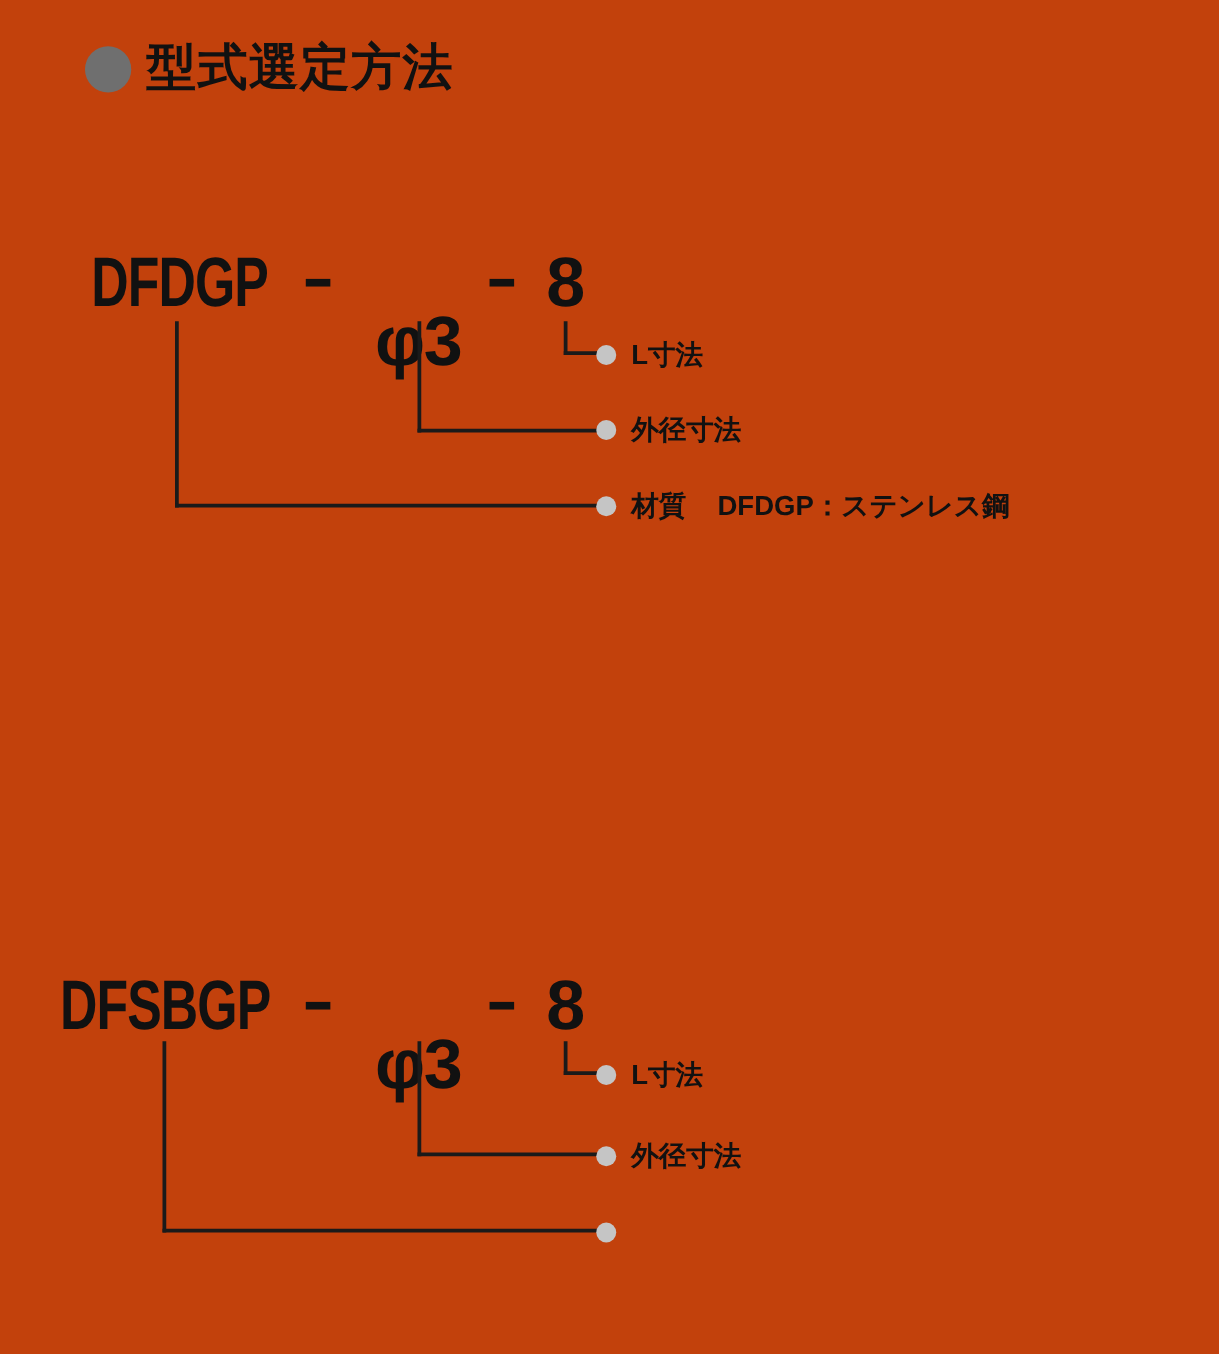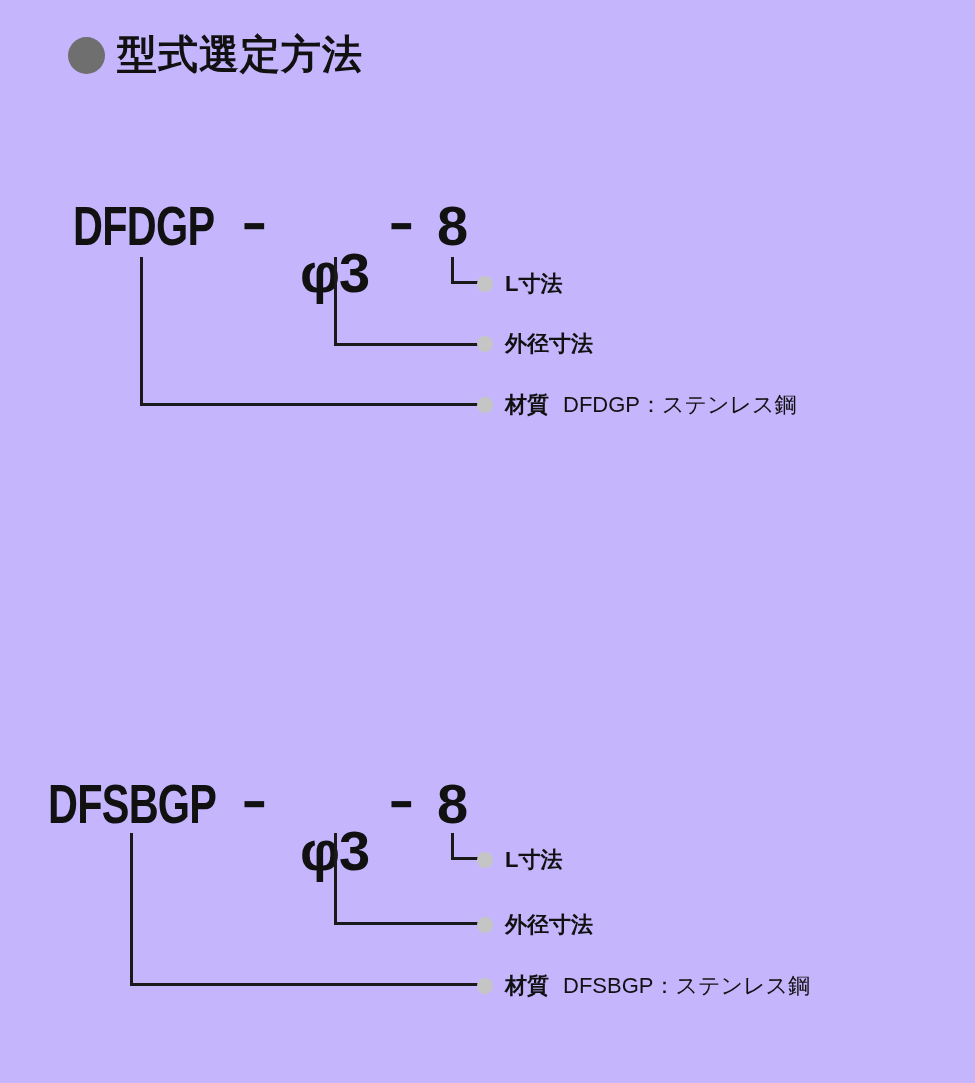--- a/index.html
+++ b/index.html
@@ -1,17 +1,17 @@
 <!DOCTYPE html>
 <html><head>
 <meta charset="utf-8">
 <style>
   html,body{margin:0;padding:0;background:#ffffff;}
   .page{
-    position:relative;width:975px;height:1083px;background:#c4b5fd;overflow:hidden;
+    position:relative;width:975px;height:1083px;background:#c2410c;overflow:hidden;
     font-family:"Liberation Sans","DejaVu Sans",sans-serif;color:#111111;
   }
   
   .bullet{
     position:absolute;left:68px;top:37px;width:37px;height:37px;
     border-radius:50%;background:#6f6f6f;
   }
   .title{
     position:absolute;left:117px;top:30px;margin:0;
     font-size:40px;line-height:48px;font-weight:bold;letter-spacing:1px;color:#111111;
@@ -56,21 +56,21 @@
   .d1 .dot2{left:477px;top:336px;}
   .d1 .dot3{left:477px;top:397px;}
   .d2 .dot1{left:477px;top:852px;}
   .d2 .dot2{left:477px;top:917px;}
   .d2 .dot3{left:477px;top:978px;}
   
   .callout{
     position:absolute;font-size:22px;line-height:32px;font-weight:bold;
     white-space:nowrap;color:#111111;
   }
-  .co-detail{font-weight:normal;margin-left:14px;}
+  .co-detail{font-weight:bold;margin-left:25px;}
   .d1 .c1{left:505px;top:268px;}
   .d1 .c2{left:505px;top:328px;}
   .d1 .c3{left:505px;top:389px;}
   .d2 .c1{left:505px;top:844px;}
   .d2 .c2{left:505px;top:909px;}
   .d2 .c3{left:505px;top:970px;}
 </style>
 </head>
 <body>
 
@@ -125,18 +125,15 @@
     <span class="dot dot1"></span>
     <span class="dot dot2"></span>
     <span class="dot dot3"></span>
 
     <div class="callout c1">
       <span class="co-label">L寸法</span>
     </div>
     <div class="callout c2">
       <span class="co-label">外径寸法</span>
     </div>
-    <div class="callout c3">
-      <span class="co-label">材質</span><span class="co-detail">DFSBGP：ステンレス鋼</span>
-    </div>
   </div>
 
 </div>
 
 </body></html>

